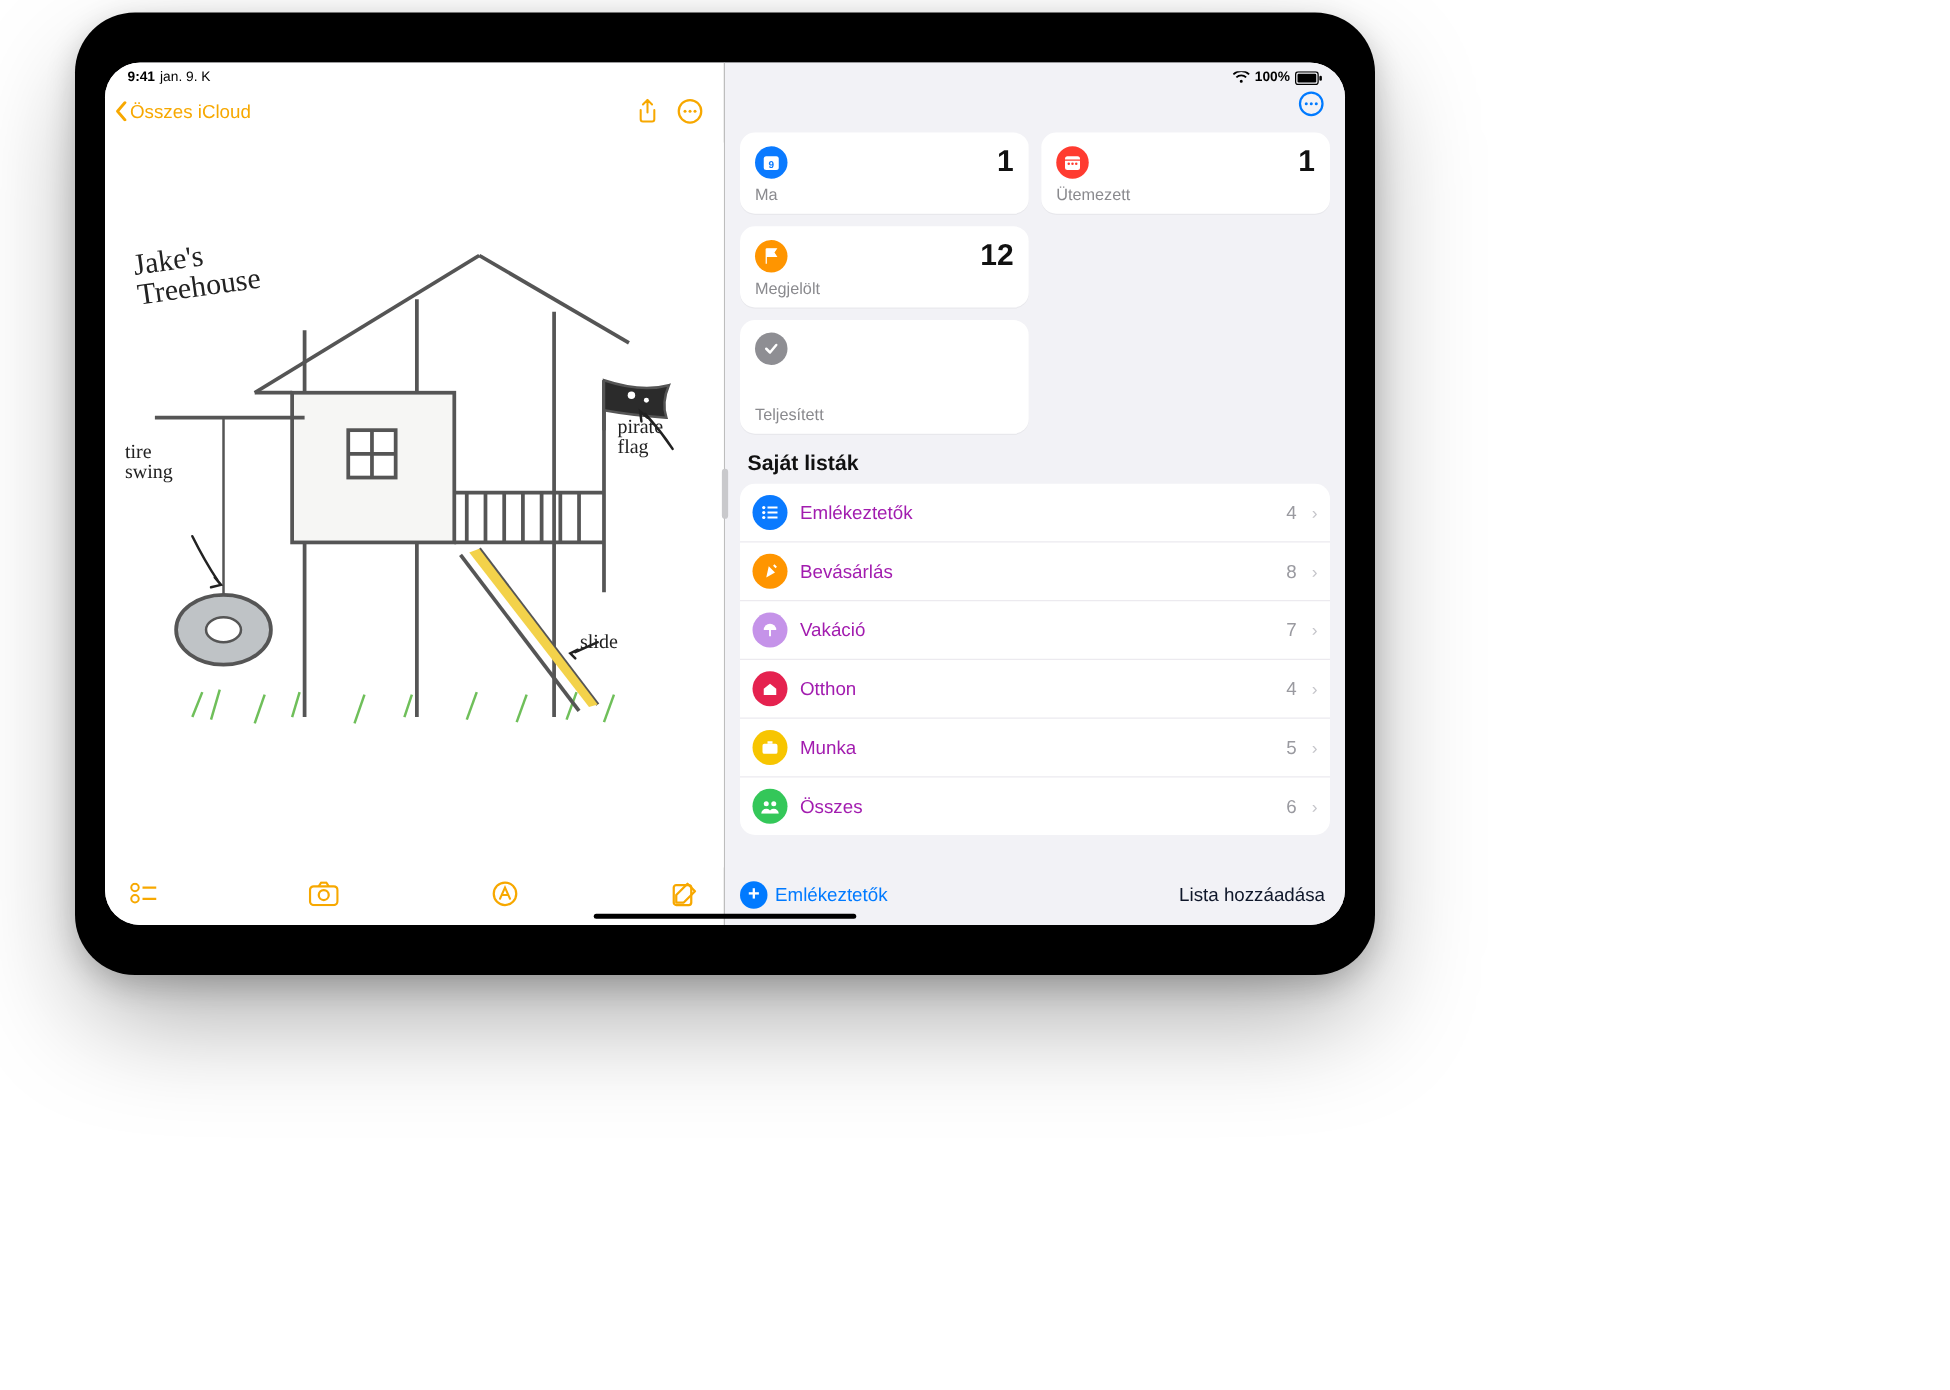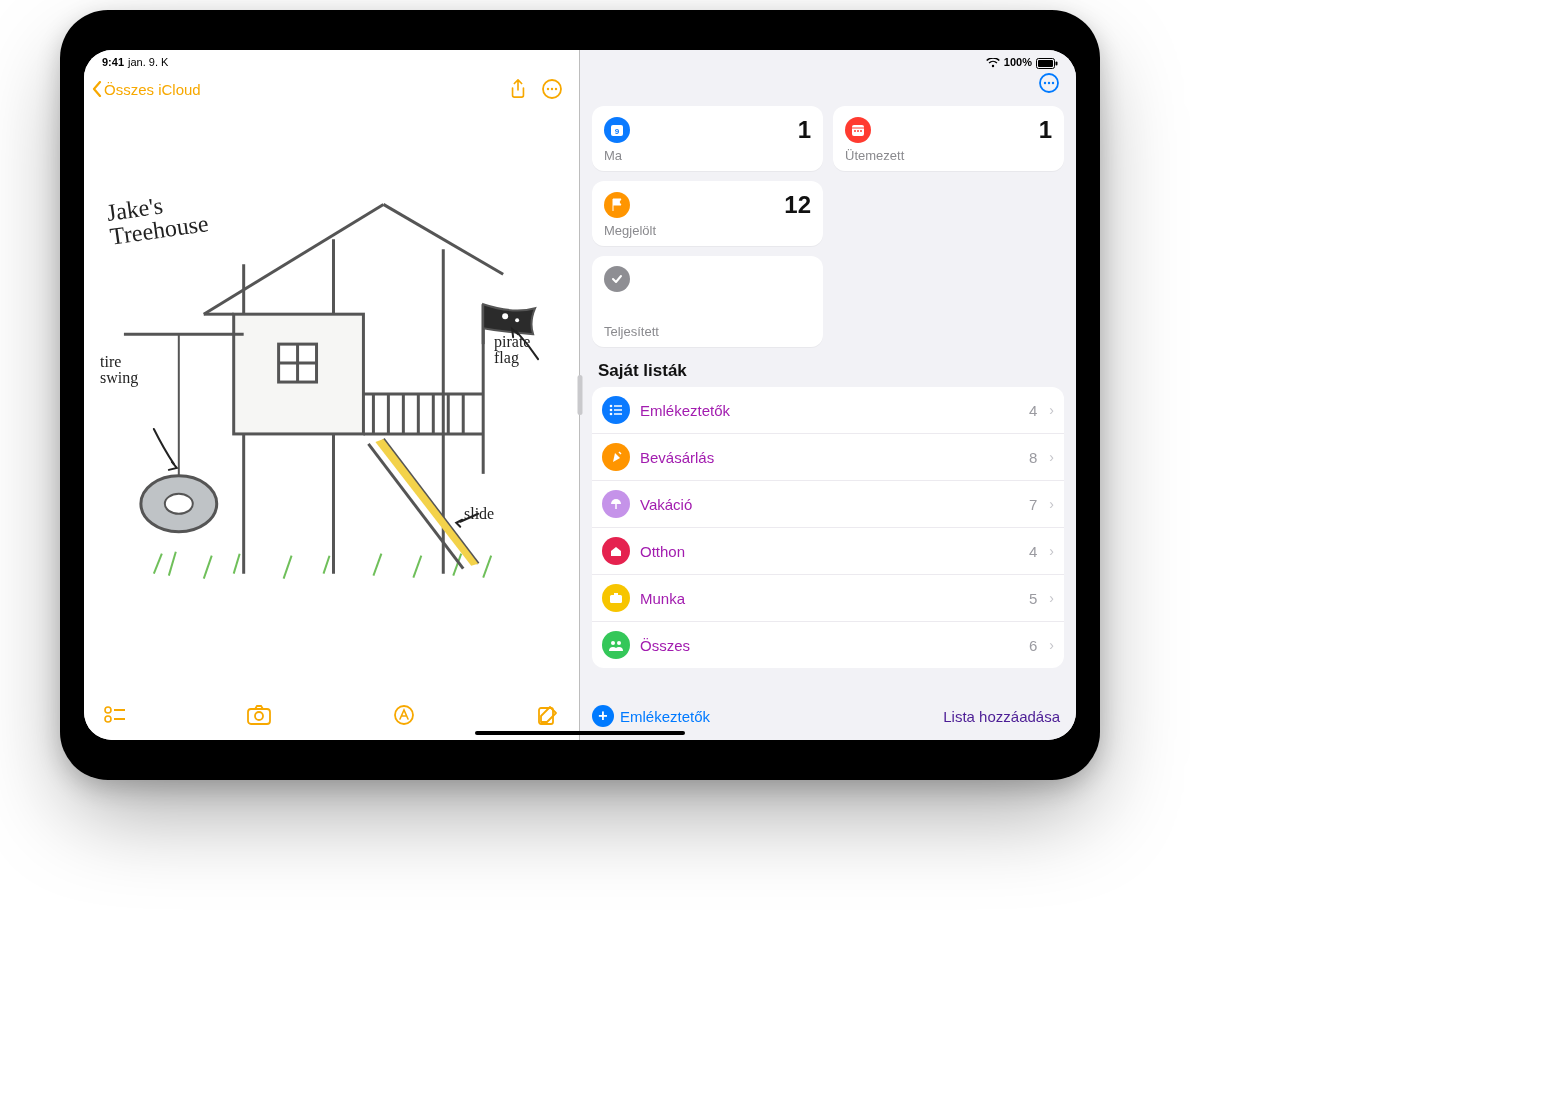--- a/index.html
+++ b/index.html
@@ -125,21 +125,21 @@
   .list-row:last-child { border-bottom:none; }
   .list-icon { width:28px; height:28px; border-radius:50%; display:flex; align-items:center; justify-content:center; color:#fff; font-size:14px; flex:0 0 auto; }
   .list-name { flex:1; font-size:15px; color:#a21caf; }
   .list-count { font-size:15px; color:#9a9aa0; margin-right:2px; }
   .chev { color:#c5c5ca; font-size:14px; }
   .rem-toolbar {
     margin-top:auto; height:44px; display:flex; align-items:center; justify-content:space-between;
     padding:0 16px 4px 12px;
   }
   .add-rem { display:flex; align-items:center; gap:6px; color:#007aff; font-size:15px; font-weight:500;}
-  .add-list { color:#4c1d95; font-size:15px; }
+  .add-list { color:#0f172a; font-size:15px; }
   .plus-circle {
     width:22px; height:22px; border-radius:50%; background:#007aff; color:#fff;
     display:flex; align-items:center; justify-content:center; font-size:16px; font-weight:700;
   }
   
   .hand { font-family: "Comic Sans MS", "Segoe Script", cursive; color:#222; position:absolute; }
 </style>
 </head>
 <body>
 

